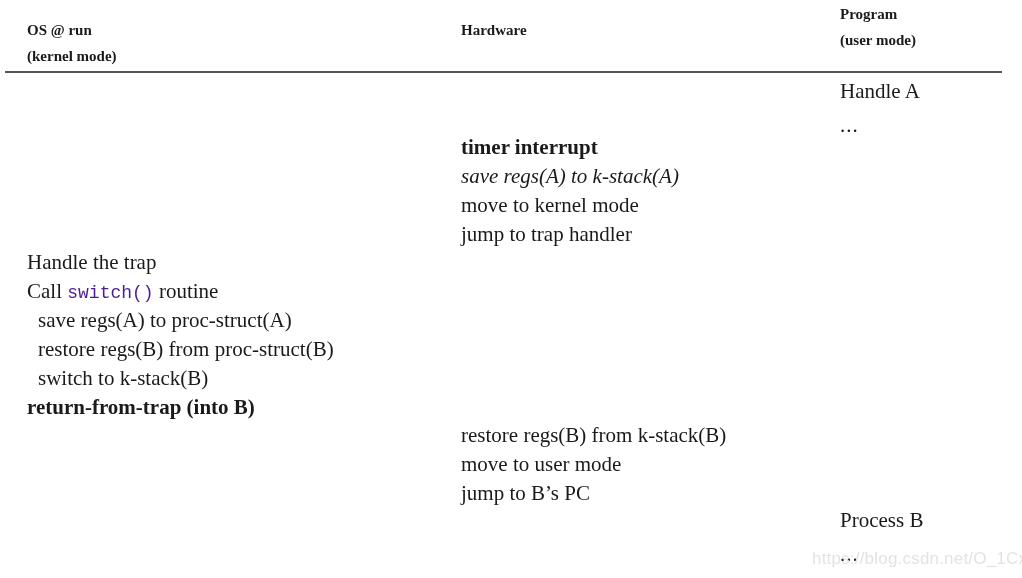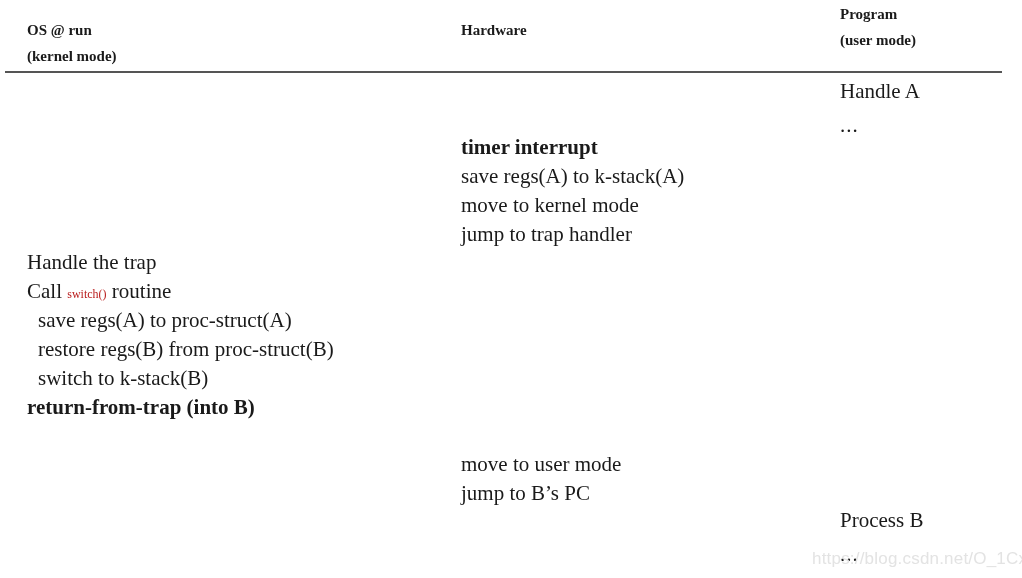--- a/index.html
+++ b/index.html
@@ -53,23 +53,23 @@
     line-height: 29px;
     white-space: nowrap;
   }
   .row.bold { font-weight: bold; }
   .row.dots {
     font-size: 21px;
     letter-spacing: 1px;
   }
 
   .mono {
-    font-family: Liberation Serif, serif;
-    font-size: 12px;
-    color: #b91c1c;
+    font-family: Liberation Mono, monospace;
+    font-size: 18px;
+    color: #4c1d95;
   }
 
   
   .c-os   { left: 27px; }
   .c-osi  { left: 38px; text-align: center; }   
   .c-hw   { left: 461px; }
   .c-pg   { left: 840px; }
 
   
   .watermark {
@@ -101,35 +101,36 @@
     <span class="hl">Program</span>
     <span class="hl">(user mode)</span>
   </div>
 
   <div class="rule"></div>
 
   <div class="row c-pg" style="top:77px;">Handle A</div>
   <div class="row c-pg dots" style="top:111px;">...</div>
 
   <div class="row c-hw bold" style="top:133px;">timer interrupt</div>
-  <div class="row c-hw" style="top:162px;">save regs(A) to k-stack(A)</div>
+  <div class="row c-hw" style="top:162px;font-style:italic;">save regs(A) to k-stack(A)</div>
   <div class="row c-hw" style="top:191px;">move to kernel mode</div>
   <div class="row c-hw" style="top:220px;">jump to trap handler</div>
 
   <div class="row c-os" style="top:248px;">Handle the trap</div>
 
   <div class="row c-os" style="top:277px;">
     <span>Call </span><span class="mono">switch()</span><span> routine</span>
   </div>
 
   <div class="row c-osi" style="top:306px;">save regs(A) to proc-struct(A)</div>
   <div class="row c-osi" style="top:335px;">restore regs(B) from proc-struct(B)</div>
   <div class="row c-osi" style="top:364px;">switch to k-stack(B)</div>
   <div class="row c-os bold" style="top:393px;">return-from-trap (into B)</div>
 
+  <div class="row c-hw" style="top:421px;">restore regs(B) from k-stack(B)</div>
   <div class="row c-hw" style="top:450px;">move to user mode</div>
   <div class="row c-hw" style="top:479px;">jump to B’s PC</div>
 
   <div class="row c-pg" style="top:506px;">Process B</div>
   <div class="row c-pg dots" style="top:540px;">...</div>
 
   <div class="watermark">https://blog.csdn.net/O_1CxH</div>
 
 </div>
 

